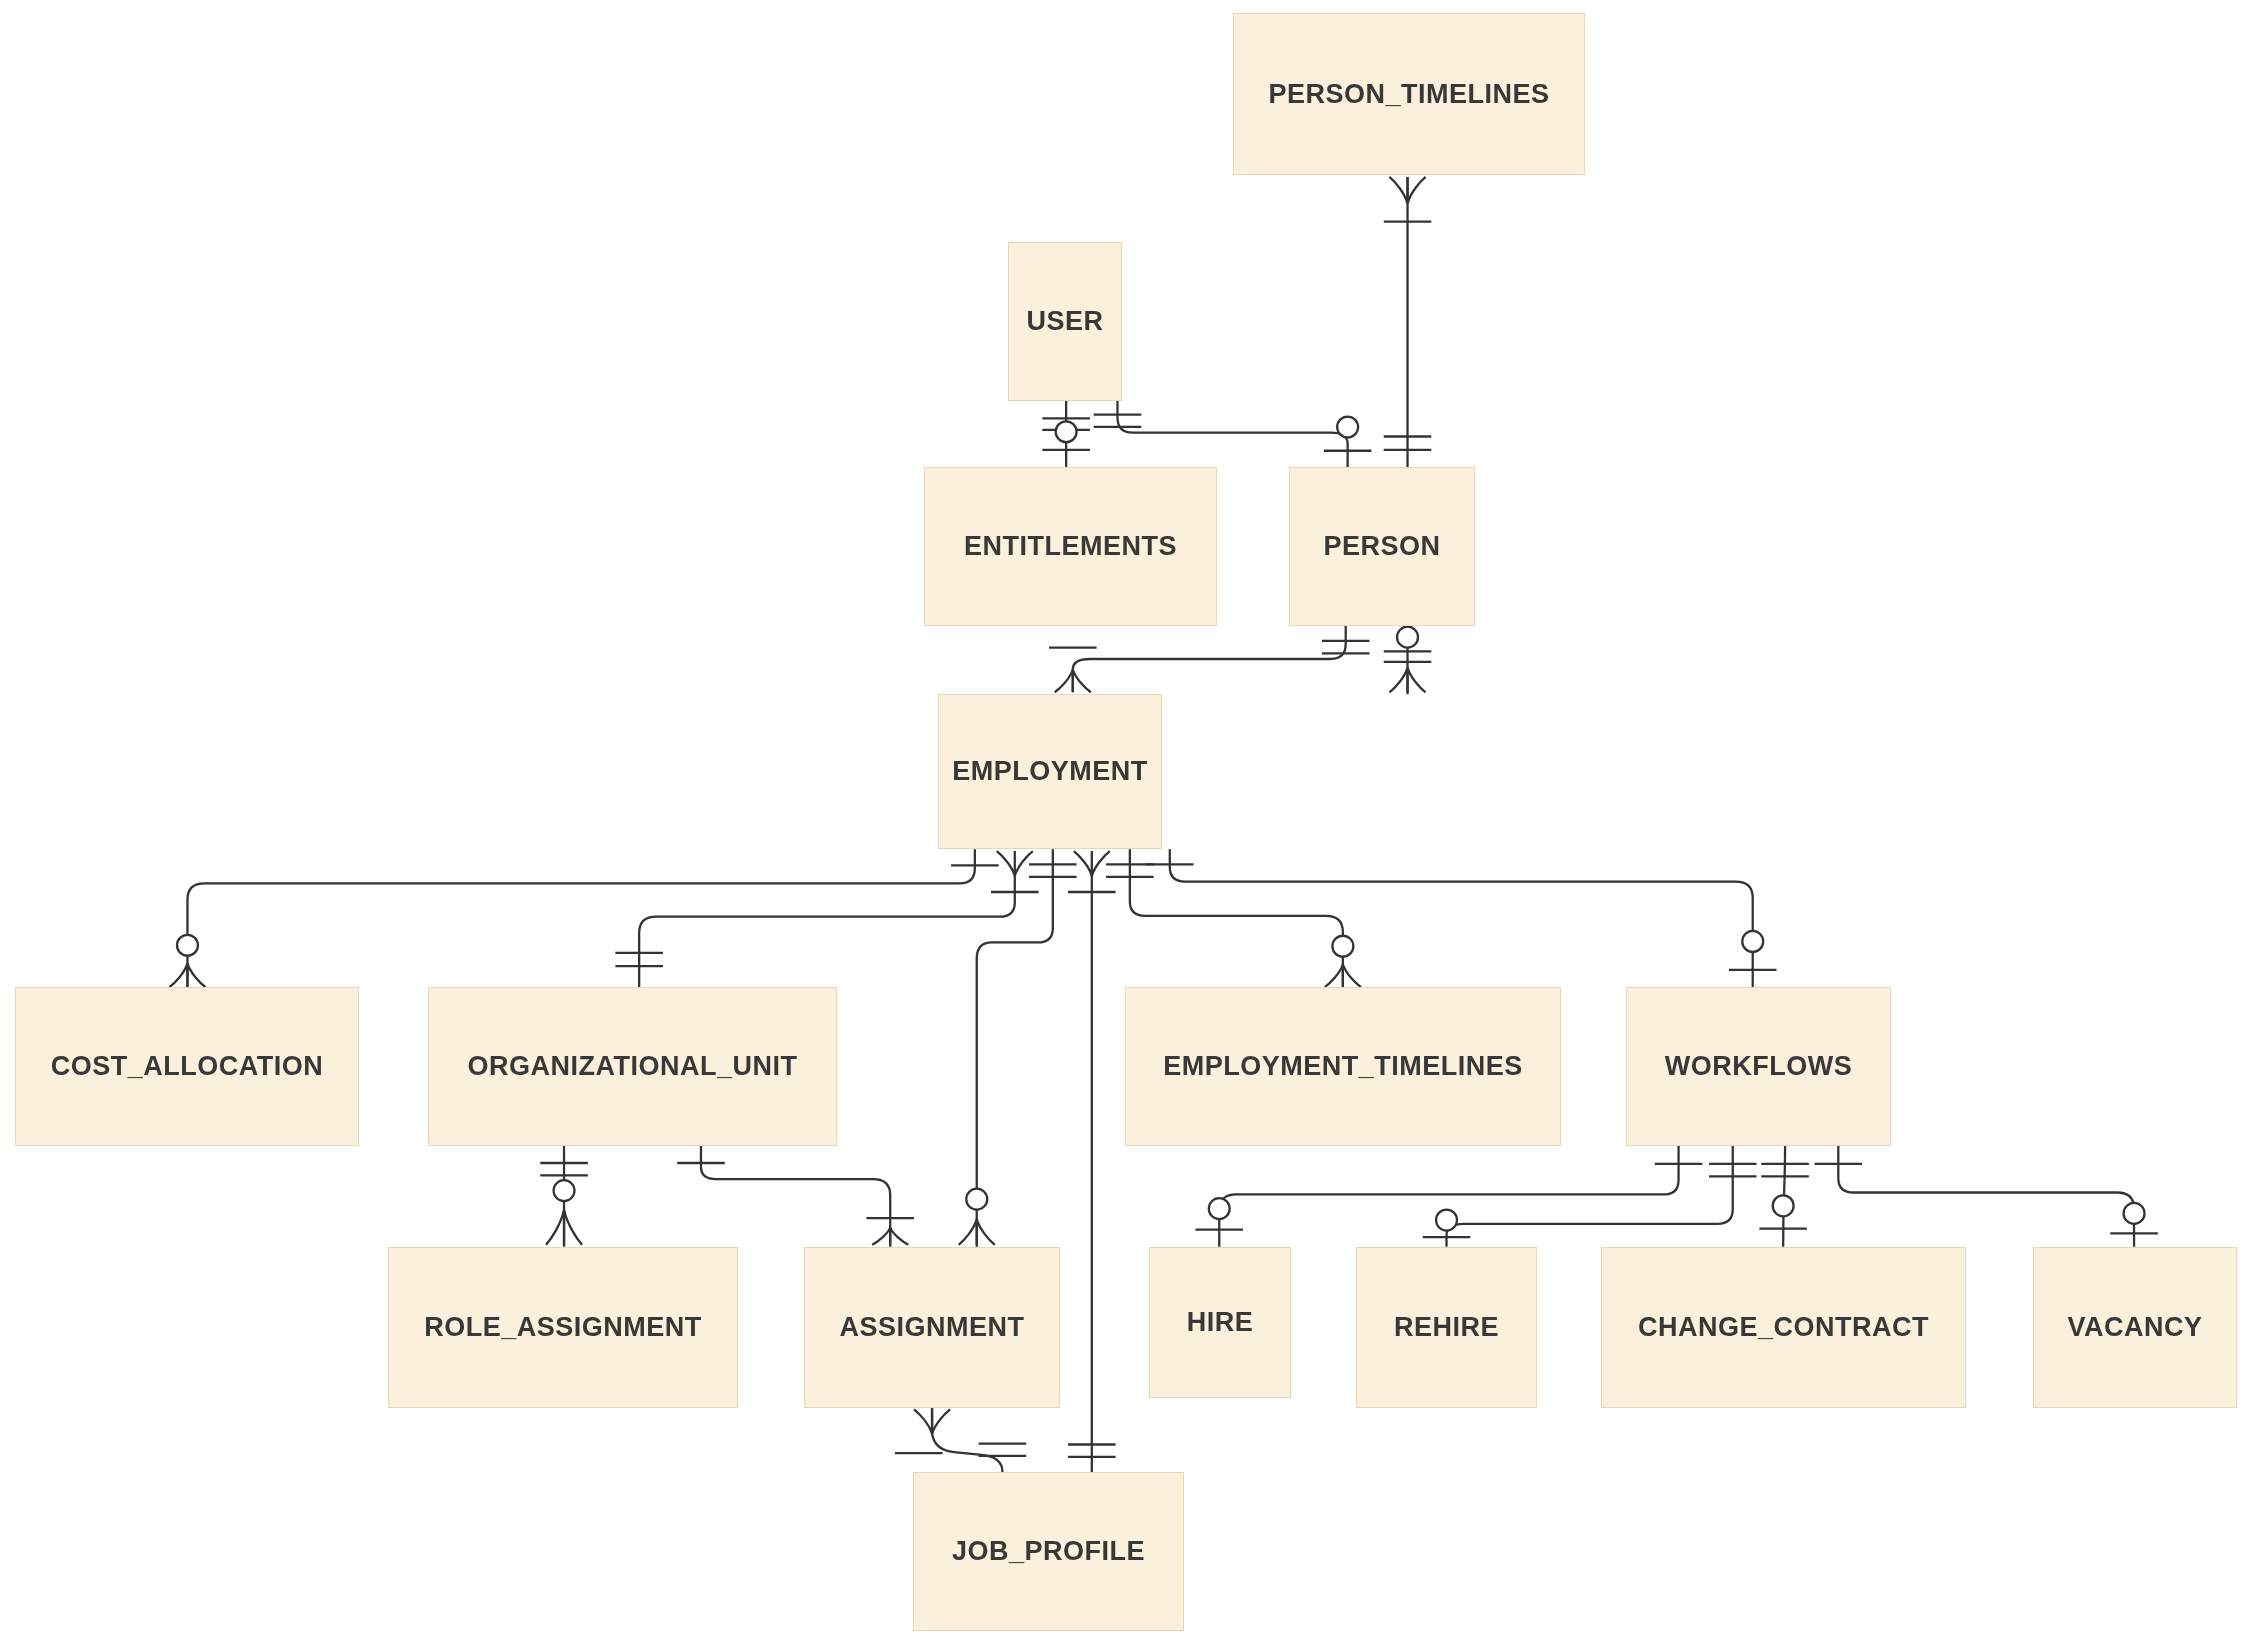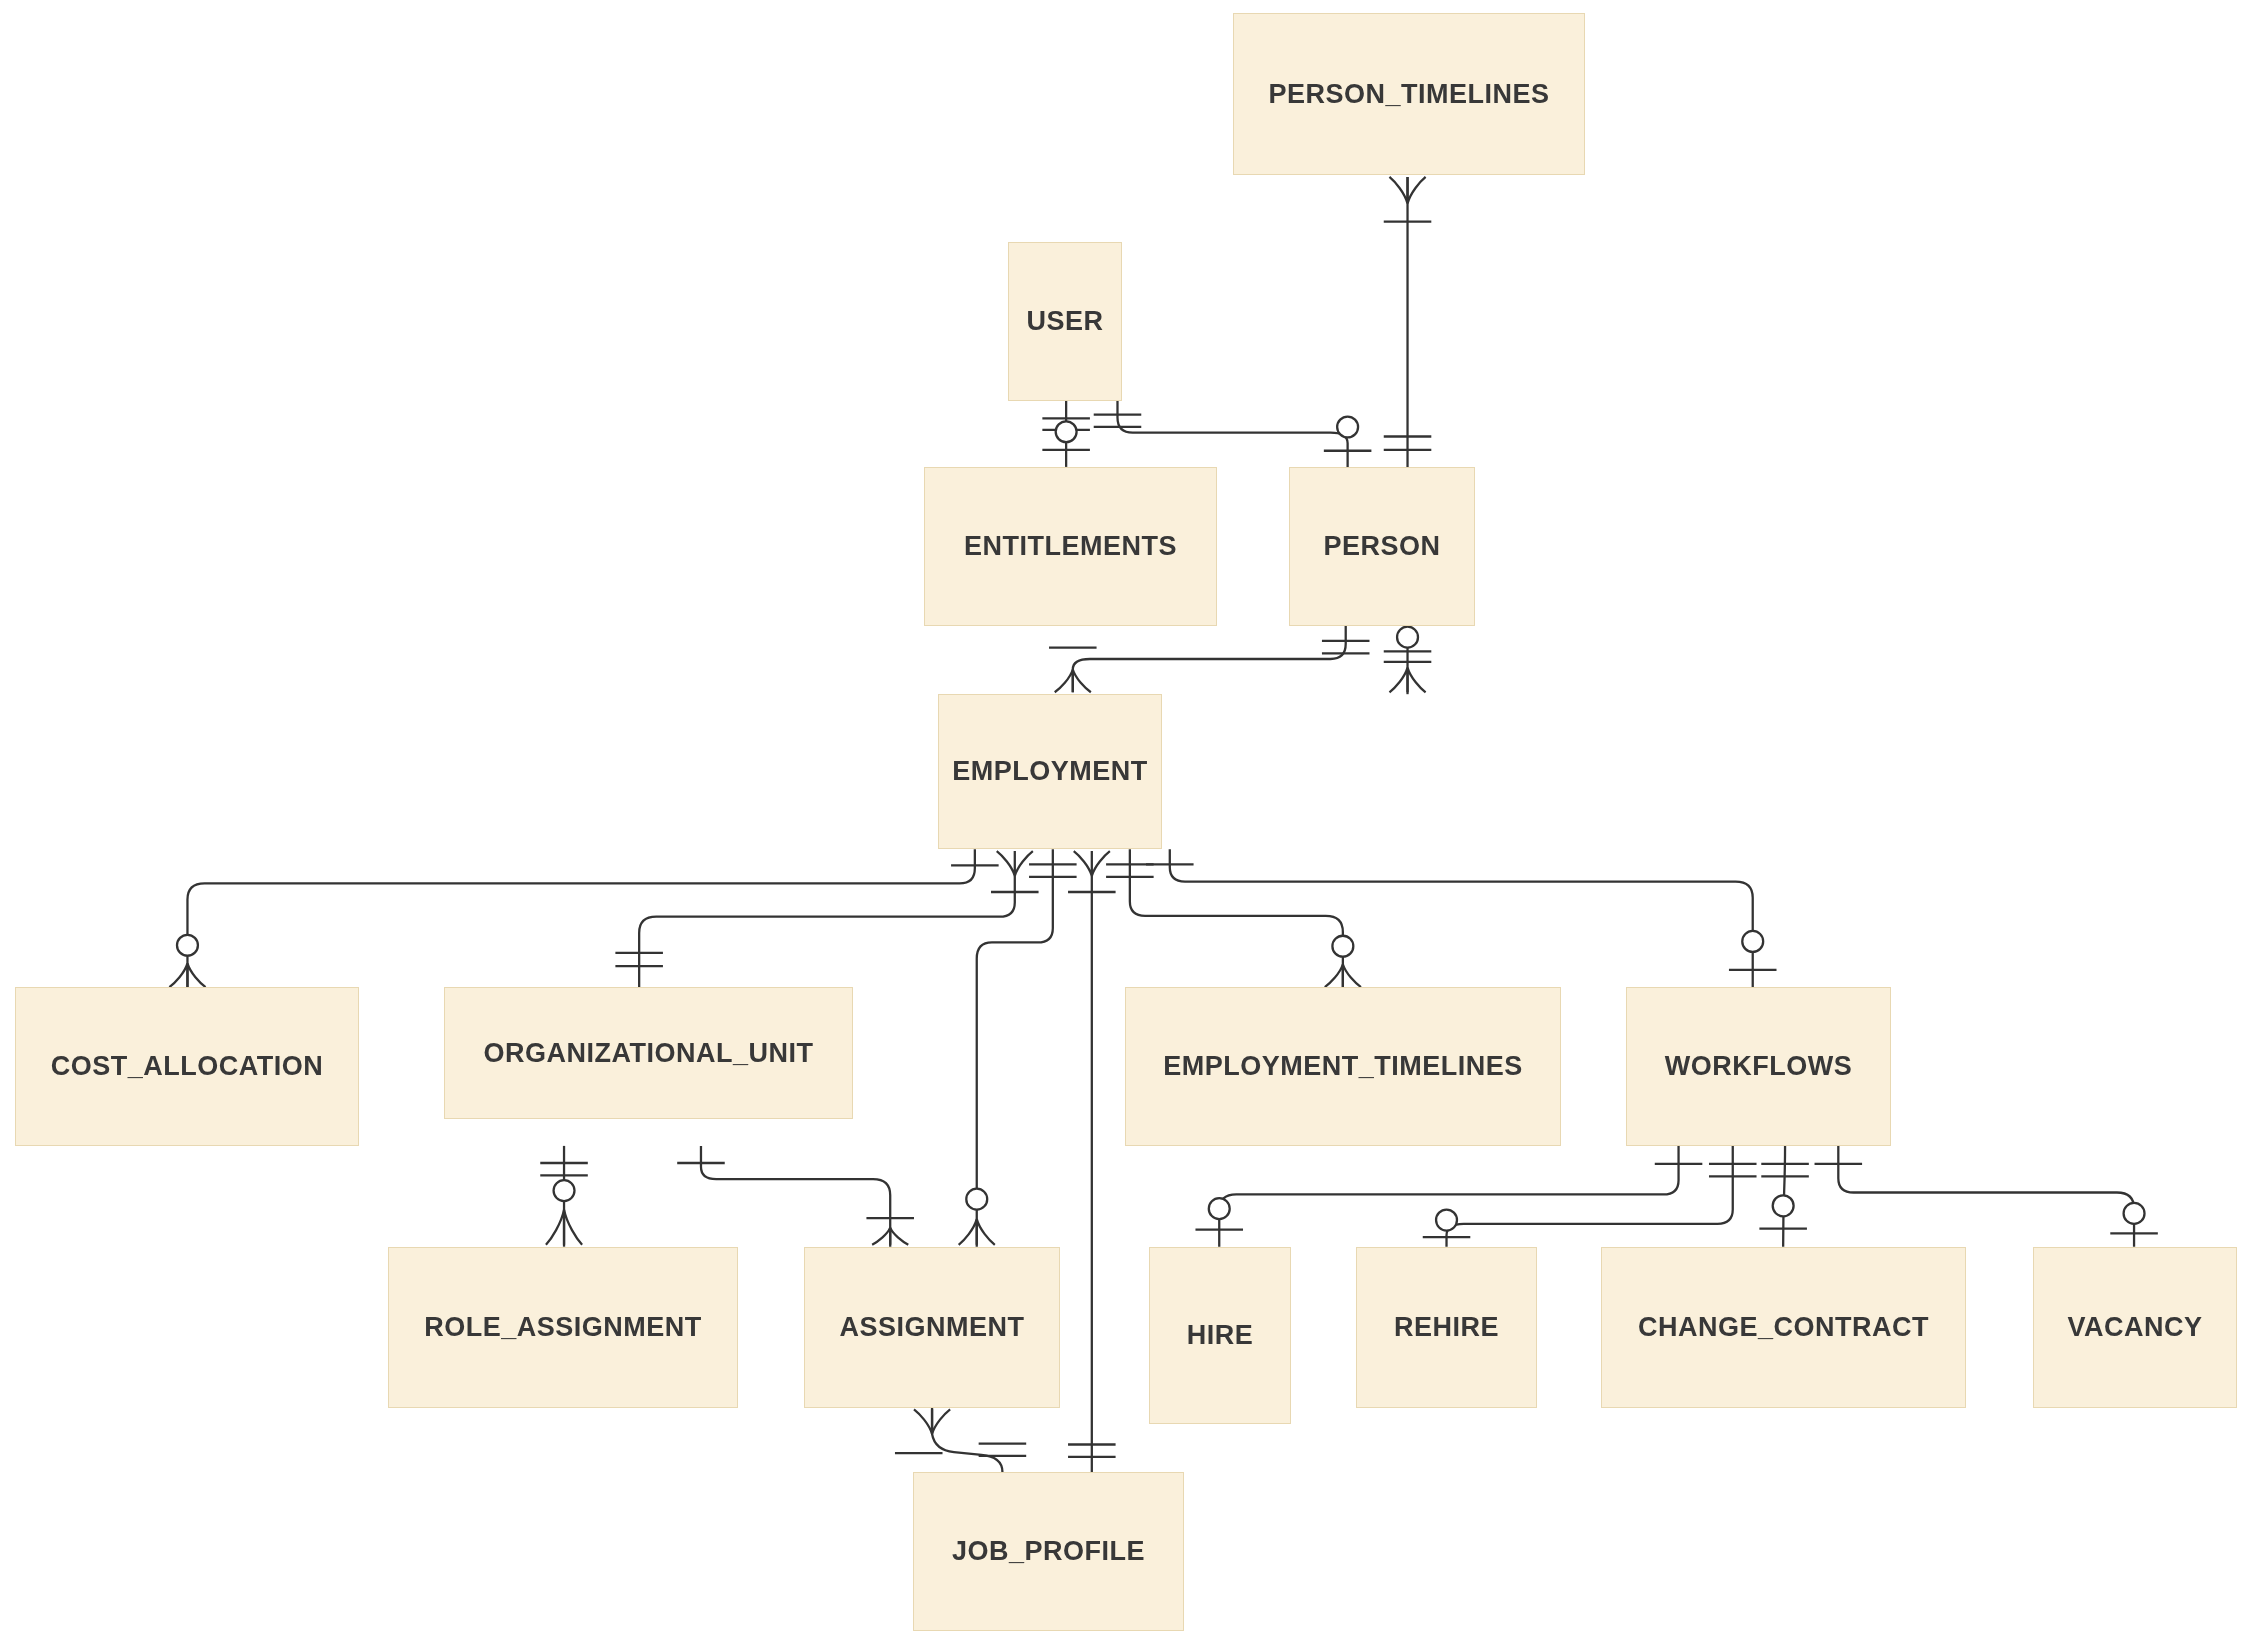--- a/index.html
+++ b/index.html
@@ -166,31 +166,31 @@
 
   <div class="entity" style="left:924px;top:467px;width:293px;height:159px">ENTITLEMENTS</div>
 
   <div class="entity" style="left:1289px;top:467px;width:186px;height:159px">PERSON</div>
 
   <div class="entity" style="left:938px;top:694px;width:224px;height:155px">EMPLOYMENT</div>
 
 
   <div class="entity" style="left:15px;top:987px;width:344px;height:159px">COST_ALLOCATION</div>
 
-  <div class="entity" style="left:444px;top:987px;width:409px;height:132px">ORGANIZATIONAL_UNIT</div>
+  <div class="entity" style="left:428px;top:987px;width:409px;height:159px">ORGANIZATIONAL_UNIT</div>
 
   <div class="entity" style="left:1125px;top:987px;width:436px;height:159px">EMPLOYMENT_TIMELINES</div>
 
   <div class="entity" style="left:1626px;top:987px;width:265px;height:159px">WORKFLOWS</div>
 
   <div class="entity" style="left:388px;top:1247px;width:350px;height:161px">ROLE_ASSIGNMENT</div>
 
   <div class="entity" style="left:804px;top:1247px;width:256px;height:161px">ASSIGNMENT</div>
 
-  <div class="entity" style="left:1149px;top:1247px;width:142px;height:177px">HIRE</div>
+  <div class="entity" style="left:1149px;top:1247px;width:142px;height:151px">HIRE</div>
 
   <div class="entity" style="left:1356px;top:1247px;width:181px;height:161px">REHIRE</div>
 
   <div class="entity" style="left:1601px;top:1247px;width:365px;height:161px">CHANGE_CONTRACT</div>
 
   <div class="entity" style="left:2033px;top:1247px;width:204px;height:161px">VACANCY</div>
 
   <div class="entity" style="left:913px;top:1472px;width:271px;height:159px">JOB_PROFILE</div>
 
 </div>

